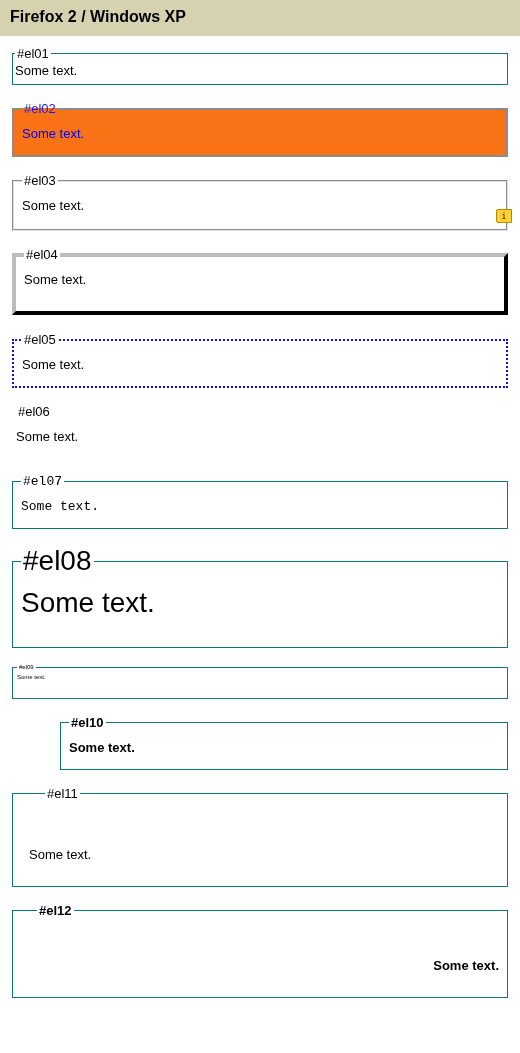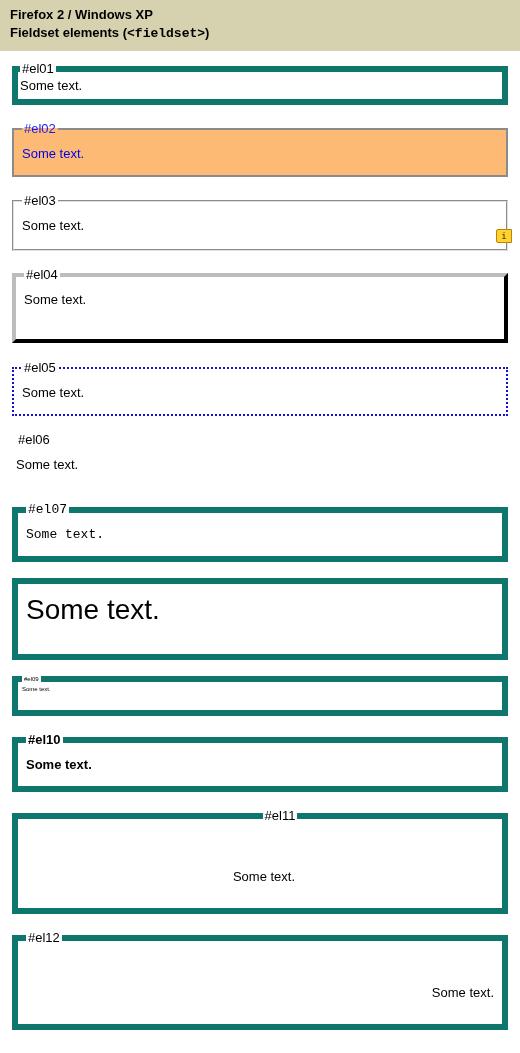--- a/index.html
+++ b/index.html
@@ -8,45 +8,45 @@
     background: #fff;
     font-family: "Lucida Sans Unicode", "Lucida Grande", Verdana, sans-serif;
     font-size: 13px;
     color: #000;
     width: 520px;
   }
   .header {
     background: #d6d2b0;
     padding: 6px 10px 8px 10px;
     font-weight: bold;
-    font-size: 13px;
+    font-size: 16px;
     line-height: 1.4;
   }
   .header code {
     font-family: "Courier New", monospace;
     font-weight: bold;
   }
   .page {
     padding: 2px 12px 20px 12px;
   }
   fieldset {
     margin: 8px 0 16px 0;
     padding: 10px 8px 14px 8px;
-    border: 6px solid #0f766e;
+    border: 1px solid #0f766e;
   }
   legend {
     padding: 0 2px;
   }
 
   
   .el01 { padding: 2px 2px 6px 2px; }
 
   
   .el02 {
-    background: #fdba74;
+    background: #f97316;
     color: #0000ee;
     border: 2px solid #8b8b8b;
   }
   .el02 legend { color: #1818f5; }
 
   
   .el03 {
     border: 2px groove #e0e0e0;
     position: relative;
     padding-bottom: 16px;
@@ -65,21 +65,21 @@
     text-align: center;
     color: #3a2a00;
     font-family: monospace;
   }
 
   
   .el04 {
     border-width: 4px;
     border-style: outset;
     border-color: #bdbdbd #4e4e4e #4e4e4e #bdbdbd;
-    padding-bottom: 32px;
+    padding-bottom: 24px;
   }
 
   
   .el05 {
     border: 2px dotted #1212d6;
     margin-top: 17px;
   }
 
   
   .el06 {
@@ -102,39 +102,37 @@
   
   .el09 {
     font-size: 6px;
     padding: 4px 4px 18px 4px;
     margin-top: 0;
   }
 
   
   .el10 {
     font-weight: bold;
+    margin-left: 48px;
   }
 
   
   .el11 legend { margin-left: 16px; }
-  .el11 { padding: 46px 8px 24px 16px; text-align: center; }
+  .el11 { padding: 46px 8px 24px 16px; }
 
   
-  .el12 { text-align: right; padding: 40px 8px 24px 8px; }
+  .el12 { text-align: right; padding: 40px 8px 24px 24px; font-weight: bold; }
   .el12 legend { text-align: left; }
 
 </style>
 </head>
 <body>
 
 <div class="header">
   <div>Firefox 2 / Windows XP</div>
-  <div>
-    <span>Fieldset elements (</span><code>&lt;fieldset&gt;</code><span>)</span>
-  </div>
 </div>
 
 <div class="page">
 
   <fieldset class="el01">
     <legend>#el01</legend>
     <span>Some text.</span>
   </fieldset>
 
   <fieldset class="el02">
@@ -162,20 +160,21 @@
     <legend>#el06</legend>
     <span>Some text.</span>
   </fieldset>
 
   <fieldset class="el07">
     <legend>#el07</legend>
     <span>Some text.</span>
   </fieldset>
 
   <fieldset class="el08">
+    <legend>#el08</legend>
     <span>Some text.</span>
   </fieldset>
 
   <fieldset class="el09">
     <legend>#el09</legend>
     <span>Some text.</span>
   </fieldset>
 
   <fieldset class="el10">
     <legend>#el10</legend>

